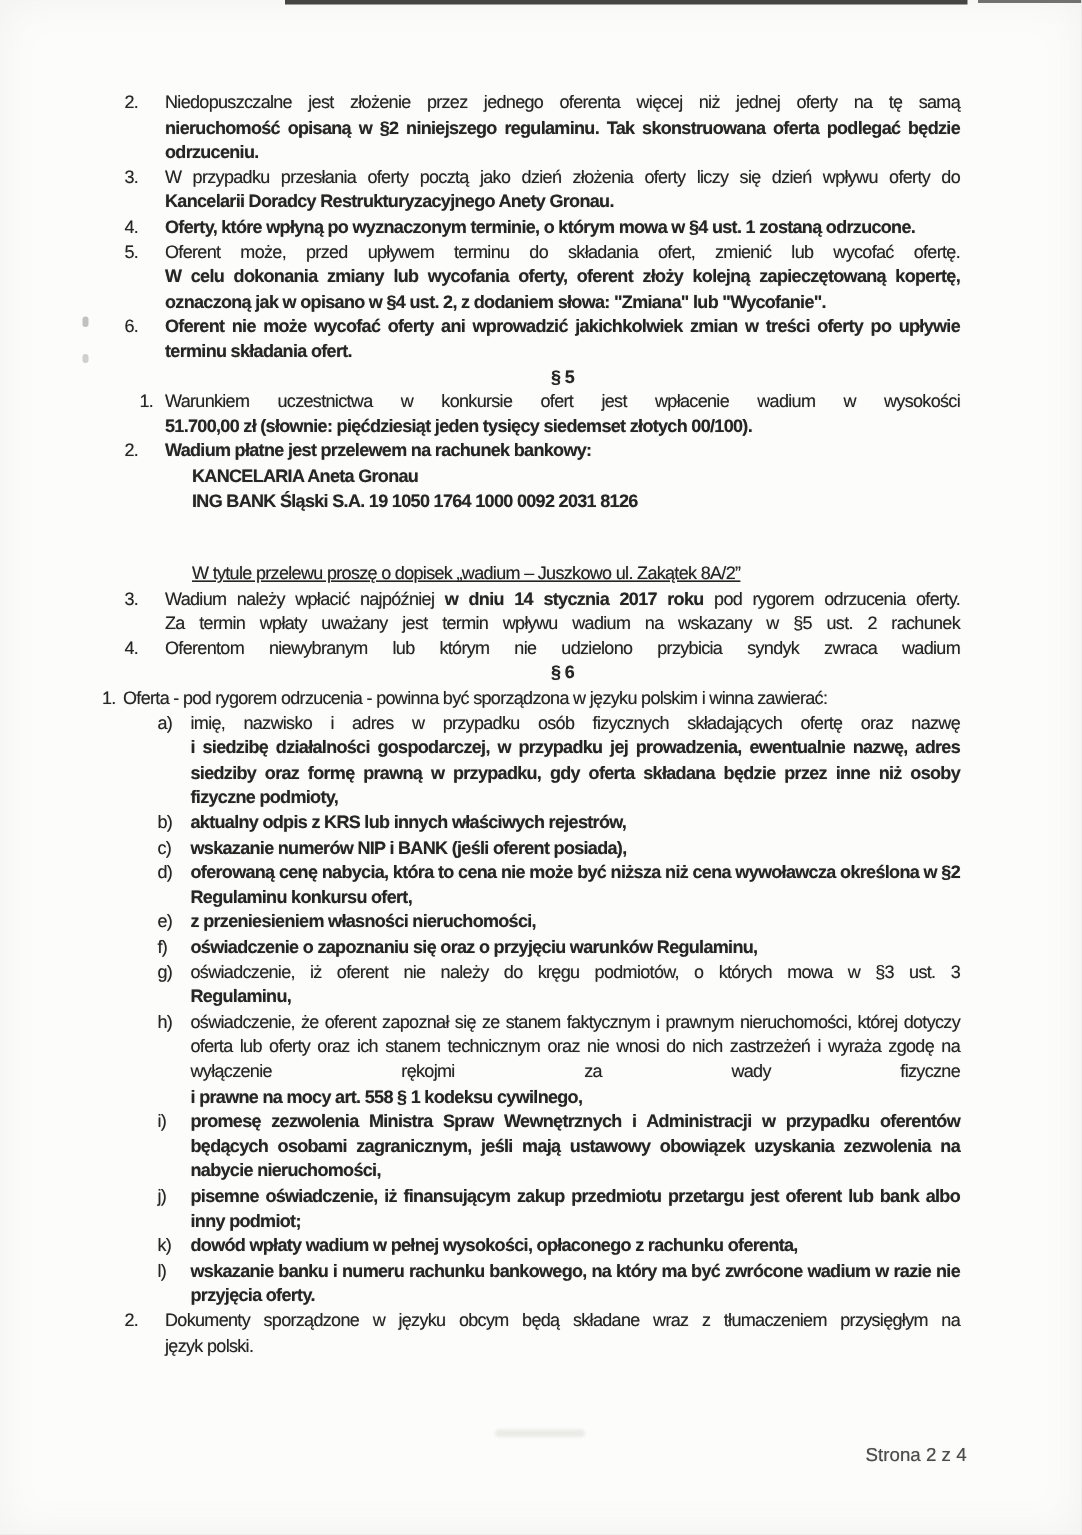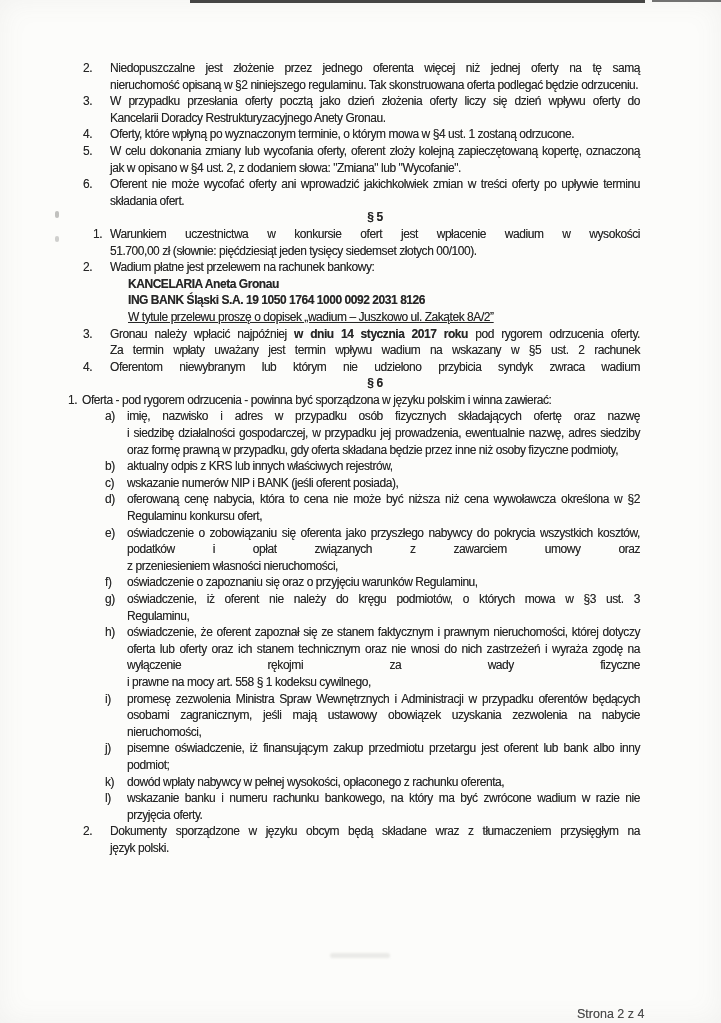--- a/index.html
+++ b/index.html
@@ -19,29 +19,29 @@
   *{box-sizing:border-box;}
   .content{position:absolute;left:0;top:0;width:721px;padding-top:60px;}
   .row{display:flex;}
   .lvl1{margin-left:83px;margin-right:81px;}
   .lvl1 .num{flex:0 0 27px;}
   .s6first{margin-left:68px;margin-right:81px;}
   .s6first .num{flex:0 0 14px;}
   .sub{margin-left:105px;margin-right:81px;}
   .sub .num{flex:0 0 22px;}
   .body{flex:1;min-width:0;}
-  .j{text-align:justify;}
+  .j{text-align:justify;font-weight:bold;}
   .jl{text-align:justify;text-align-last:justify;}
   .b{font-weight:700;}
-  .u{text-decoration:underline;}
+  .u{text-decoration:underline;margin-top:32px;}
   .ind{margin-left:18px;}
   .heading{margin-left:110px;width:530px;text-align:center;font-weight:700;}
   .numind{padding-left:10px;}
   .footer{
-    position:absolute;left:577px;top:1006px;
+    position:absolute;left:577px;top:962px;
     font-size:12.5px;color:#4c4c4c;letter-spacing:0;
     filter:blur(0.4px);
   }
   
   .scan-top-band{position:absolute;top:0;left:190px;width:455px;height:2.5px;background:#1d1d1d;opacity:.82;}
   .scan-top-band2{position:absolute;top:0;left:652px;width:69px;height:2px;background:#2a2a2a;opacity:.65;}
   .scan-mark1{position:absolute;left:55px;top:211px;width:4px;height:7px;background:#8f8f8c;opacity:.55;border-radius:2px;}
   .scan-mark2{position:absolute;left:55px;top:236px;width:4px;height:6px;background:#9a9a96;opacity:.45;border-radius:2px;}
   .scan-smudge{position:absolute;left:330px;top:953px;width:60px;height:5px;background:#c9c9c4;opacity:.35;border-radius:3px;filter:blur(1px);}
 </style>
@@ -71,20 +71,21 @@
         <div class="j">Kancelarii Doradcy Restrukturyzacyjnego Anety Gronau.</div>
       </div>
     </div>
     <div class="row lvl1">
       <span class="num">4.</span>
       <div class="body j">Oferty, które wpłyną po wyznaczonym terminie, o którym mowa w §4 ust. 1 zostaną odrzucone.</div>
     </div>
     <div class="row lvl1">
       <span class="num">5.</span>
       <div class="body">
+        <div class="jl">Oferent może, przed upływem terminu do składania ofert, zmienić lub wycofać ofertę.</div>
         <div class="j">W celu dokonania zmiany lub wycofania oferty, oferent złoży kolejną zapieczętowaną kopertę, oznaczoną jak w opisano w §4 ust. 2, z dodaniem słowa: "Zmiana" lub "Wycofanie".</div>
       </div>
     </div>
     <div class="row lvl1">
       <span class="num">6.</span>
       <div class="body j">Oferent nie może wycofać oferty ani wprowadzić jakichkolwiek zmian w treści oferty po upływie terminu składania ofert.</div>
     </div>
 
     <div class="heading">§ 5</div>
 
@@ -100,21 +101,21 @@
       <div class="body">
         <div class="j">Wadium płatne jest przelewem na rachunek bankowy:</div>
         <div class="b ind">KANCELARIA Aneta Gronau</div>
         <div class="b ind">ING BANK Śląski S.A. 19 1050 1764 1000 0092 2031 8126</div>
         <div class="u ind">W tytule przelewu proszę o dopisek „wadium – Juszkowo ul. Zakątek 8A/2”</div>
       </div>
     </div>
     <div class="row lvl1">
       <span class="num">3.</span>
       <div class="body">
-        <div class="jl"><span>Gronau należy wpłacić najpóźniej </span><span class="b">w dniu 14 stycznia 2017 roku</span><span> pod rygorem odrzucenia oferty.</span></div>
+        <div class="jl"><span>Wadium należy wpłacić najpóźniej </span><span class="b">w dniu 14 stycznia 2017 roku</span><span> pod rygorem odrzucenia oferty.</span></div>
         <div class="jl">Za termin wpłaty uważany jest termin wpływu wadium na wskazany w §5 ust. 2 rachunek</div>
       </div>
     </div>
     <div class="row lvl1">
       <span class="num">4.</span>
       <div class="body">
         <div class="jl">Oferentom niewybranym lub którym nie udzielono przybicia syndyk zwraca wadium</div>
       </div>
     </div>
 
@@ -140,21 +141,20 @@
       <span class="num">c)</span>
       <div class="body j">wskazanie numerów NIP i BANK (jeśli oferent posiada),</div>
     </div>
     <div class="row sub">
       <span class="num">d)</span>
       <div class="body j">oferowaną cenę nabycia, która to cena nie może być niższa niż cena wywoławcza określona w §2 Regulaminu konkursu ofert,</div>
     </div>
     <div class="row sub">
       <span class="num">e)</span>
       <div class="body">
-        <div class="jl">oświadczenie o zobowiązaniu się oferenta jako przyszłego nabywcy do pokrycia wszystkich kosztów, podatków i opłat związanych z zawarciem umowy oraz</div>
         <div class="j">z przeniesieniem własności nieruchomości,</div>
       </div>
     </div>
     <div class="row sub">
       <span class="num">f)</span>
       <div class="body j">oświadczenie o zapoznaniu się oraz o przyjęciu warunków Regulaminu,</div>
     </div>
     <div class="row sub">
       <span class="num">g)</span>
       <div class="body">
@@ -172,21 +172,21 @@
     <div class="row sub">
       <span class="num">i)</span>
       <div class="body j">promesę zezwolenia Ministra Spraw Wewnętrznych i Administracji w przypadku oferentów będących osobami zagranicznym, jeśli mają ustawowy obowiązek uzyskania zezwolenia na nabycie nieruchomości,</div>
     </div>
     <div class="row sub">
       <span class="num">j)</span>
       <div class="body j">pisemne oświadczenie, iż finansującym zakup przedmiotu przetargu jest oferent lub bank albo inny podmiot;</div>
     </div>
     <div class="row sub">
       <span class="num">k)</span>
-      <div class="body j">dowód wpłaty nabywcy w pełnej wysokości, opłaconego z rachunku oferenta,</div>
+      <div class="body j">dowód wpłaty wadium w pełnej wysokości, opłaconego z rachunku oferenta,</div>
     </div>
     <div class="row sub">
       <span class="num">l)</span>
       <div class="body j">wskazanie banku i numeru rachunku bankowego, na który ma być zwrócone wadium w razie nie przyjęcia oferty.</div>
     </div>
 
     <div class="row lvl1">
       <span class="num">2.</span>
       <div class="body">
         <div class="jl">Dokumenty sporządzone w języku obcym będą składane wraz z tłumaczeniem przysięgłym na</div>

